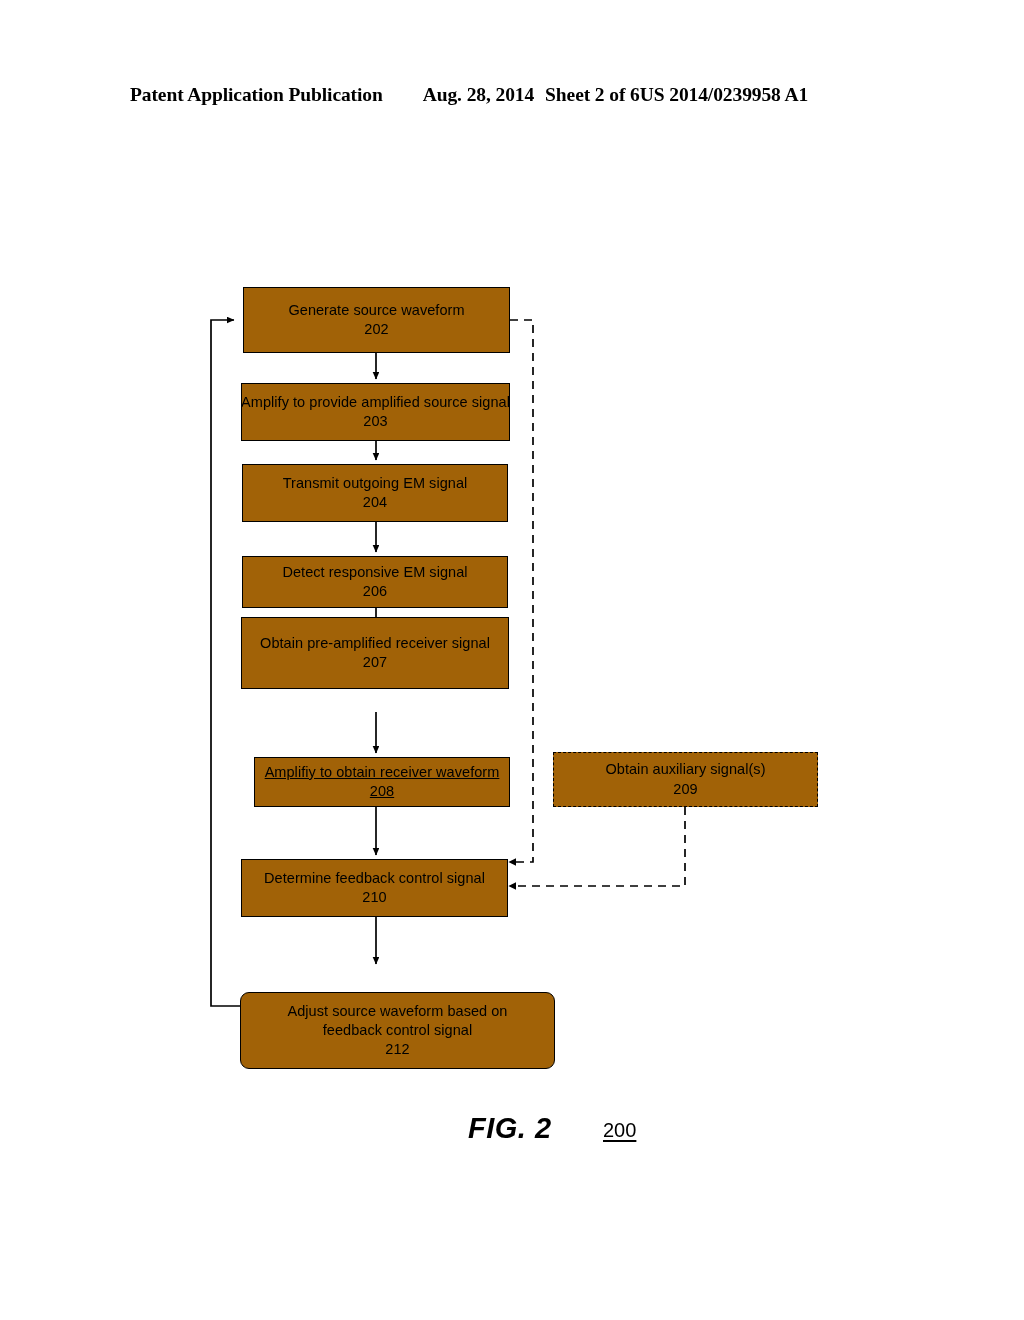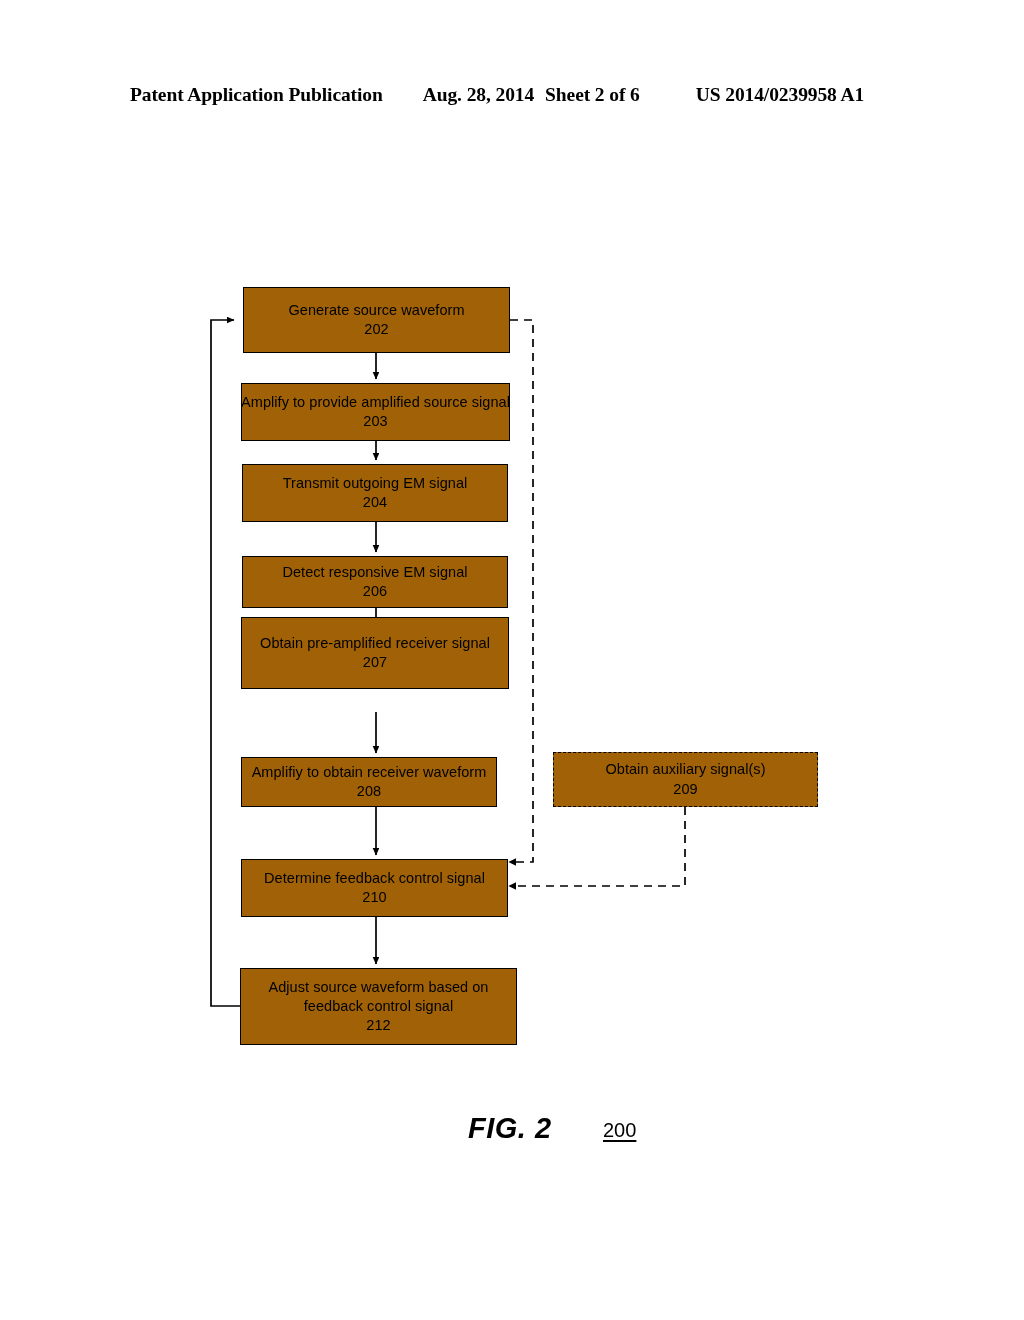--- a/index.html
+++ b/index.html
@@ -27,21 +27,21 @@
     font-weight: bold;
     font-size: 19.5px;
     letter-spacing: -0.1px;
     white-space: nowrap;
     display: flex;
     align-items: baseline;
   }
   .hdr-pub   { }
   .hdr-date  { margin-left: 40px; }
   .hdr-sheet { margin-left: 11px; }
-  .hdr-num   { margin-left: 56px; }
+  .hdr-num   { }
 
   
   #figure-canvas {
     position: absolute;
     left: 0;
     top: 0;
     width: 1024px;
     height: 1320px;
   }
 
@@ -156,35 +156,35 @@
 <div class="flow-box" style="left:242px; top:556px; width:266px; height:52px;">
   <span class="bx-label">Detect responsive EM signal</span>
   <span class="bx-num">206</span>
 </div>
 
 <div class="flow-box" style="left:241px; top:617px; width:268px; height:72px;">
   <span class="bx-label">Obtain pre-amplified receiver signal</span>
   <span class="bx-num">207</span>
 </div>
 
-<div class="flow-box" style="left:241px; top:757px; width:256px; height:50px;">
+<div class="flow-box" style="left:254px; top:757px; width:256px; height:50px;text-decoration:underline;">
   <span class="bx-label">Amplifiy to obtain receiver waveform</span>
   <span class="bx-num">208</span>
 </div>
 
 <div class="flow-box dashed" style="left:553px; top:752px; width:265px; height:55px;">
   <span class="bx-label">Obtain auxiliary signal(s)</span>
   <span class="bx-num">209</span>
 </div>
 
 <div class="flow-box" style="left:241px; top:859px; width:267px; height:58px;text-align:right;">
   <span class="bx-label">Determine feedback control signal</span>
   <span class="bx-num">210</span>
 </div>
 
-<div class="flow-box" style="left:240px; top:968px; width:277px; height:77px;">
+<div class="flow-box" style="left:240px; top:992px; width:315px; height:77px;border-radius:9px;">
   <span class="bx-label">Adjust source waveform based on</span>
   <span class="bx-label">feedback control signal</span>
   <span class="bx-num">212</span>
 </div>
 
 <div class="fig-caption">FIG. 2</div>
 <div class="fig-ref">200</div>
 
 </body></html>

